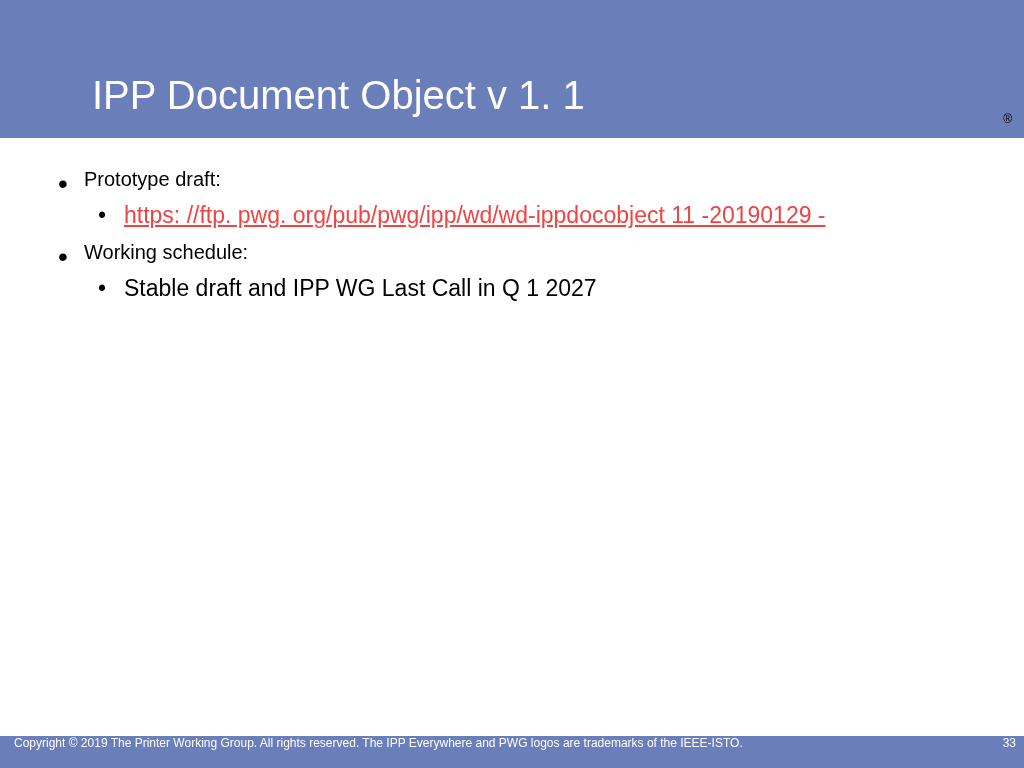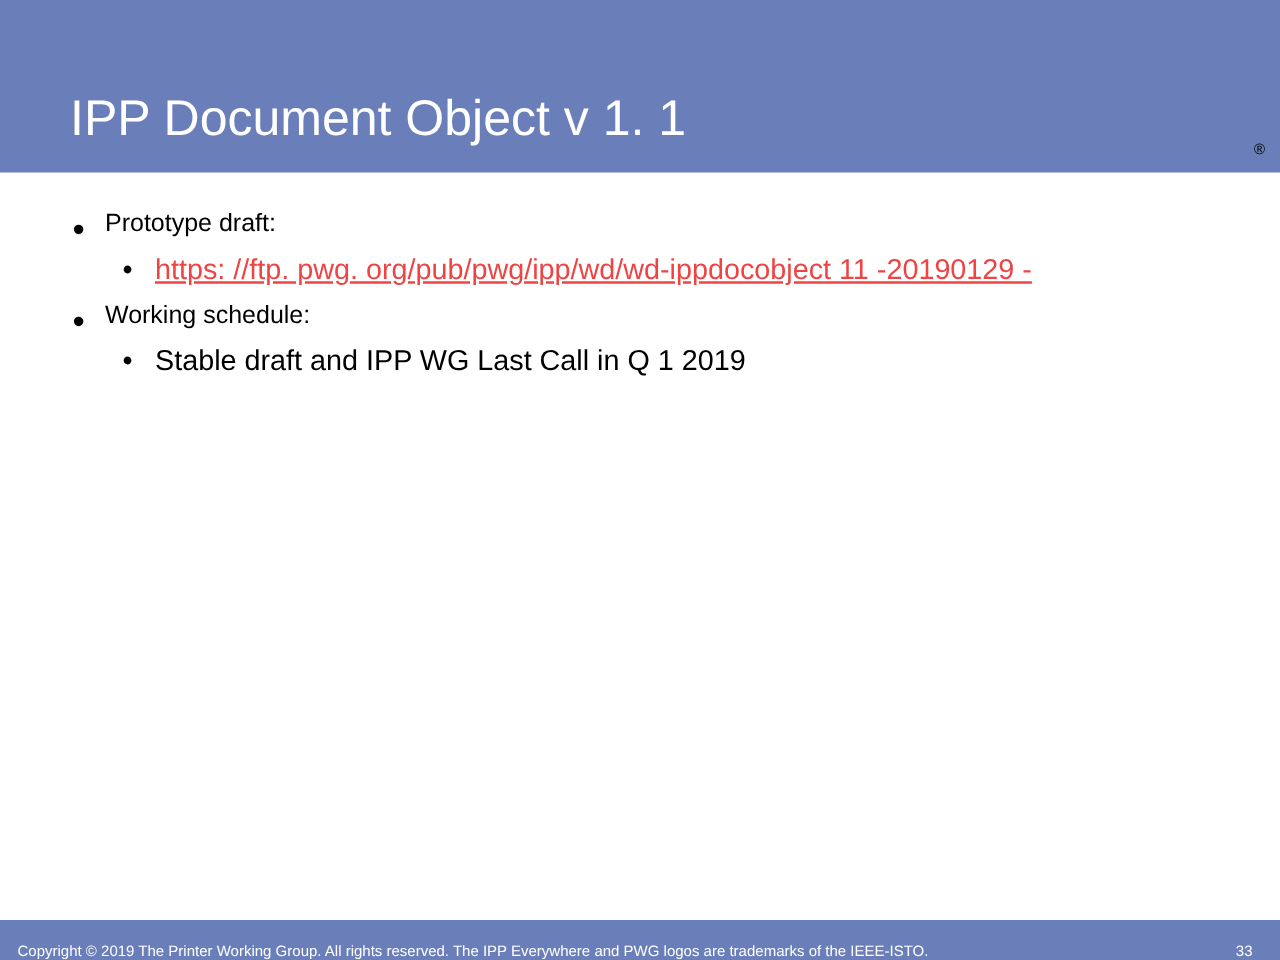--- a/index.html
+++ b/index.html
@@ -6,21 +6,21 @@
   html, body { width: 1024px; height: 768px; font-family: Verdana, Geneva, sans-serif; background: #fff; overflow: hidden; }
   .slide { position: relative; width: 1024px; height: 768px; }
 
   .header {
     position: relative;
     width: 100%;
     height: 138px;
     background: #6a7eb9;
     display: flex;
     align-items: flex-end;
-    padding-left: 56px;
+    padding-left: 92px;
     padding-bottom: 20px;
   }
   .title {
     color: #fff;
     font-size: 40px;
     font-weight: 400;
   }
   .logo-box {
     position: absolute;
     right: 20px;
@@ -122,22 +122,22 @@
 
   .footer {
     position: absolute;
     left: 0; bottom: 0;
     width: 100%;
     height: 32px;
     background: #6a7eb9;
     color: #fff;
     font-size: 12px;
     display: flex;
-    align-items: flex-end;
-    padding: 0 22px 0 14px;
+    align-items: flex-start;
+    padding: 0 8px 0 14px;
     justify-content: space-between;
   }
   .footer .copy { white-space: nowrap; }
   .footer .pagenum { font-size: 12px; }
 </style>
 </head>
 <body>
 <div class="slide">
 
   <div class="header">
@@ -146,21 +146,21 @@
   </div>
 
   <div class="content">
     <div class="l1">Prototype draft:</div>
     <div class="l2">
       <a class="link" href="#">
         <span>https: //ftp. pwg. org/pub/pwg/ipp/wd/wd-ippdocobject 11 -20190129 -</span>
       </a>
     </div>
     <div class="l1">Working schedule:</div>
-    <div class="l2">Stable draft and IPP WG Last Call in Q 1 2019</div>
+    <div class="l2">Stable draft and IPP WG Last Call in Q 1 2027</div>
   </div>
 
   <div class="footer">
     <span class="copy">Copyright © 2019 The Printer Working Group. All rights reserved. The IPP Everywhere and PWG logos are trademarks of the IEEE-ISTO.</span>
     <span class="pagenum">33</span>
   </div>
 
 </div>
 
 </body></html>

